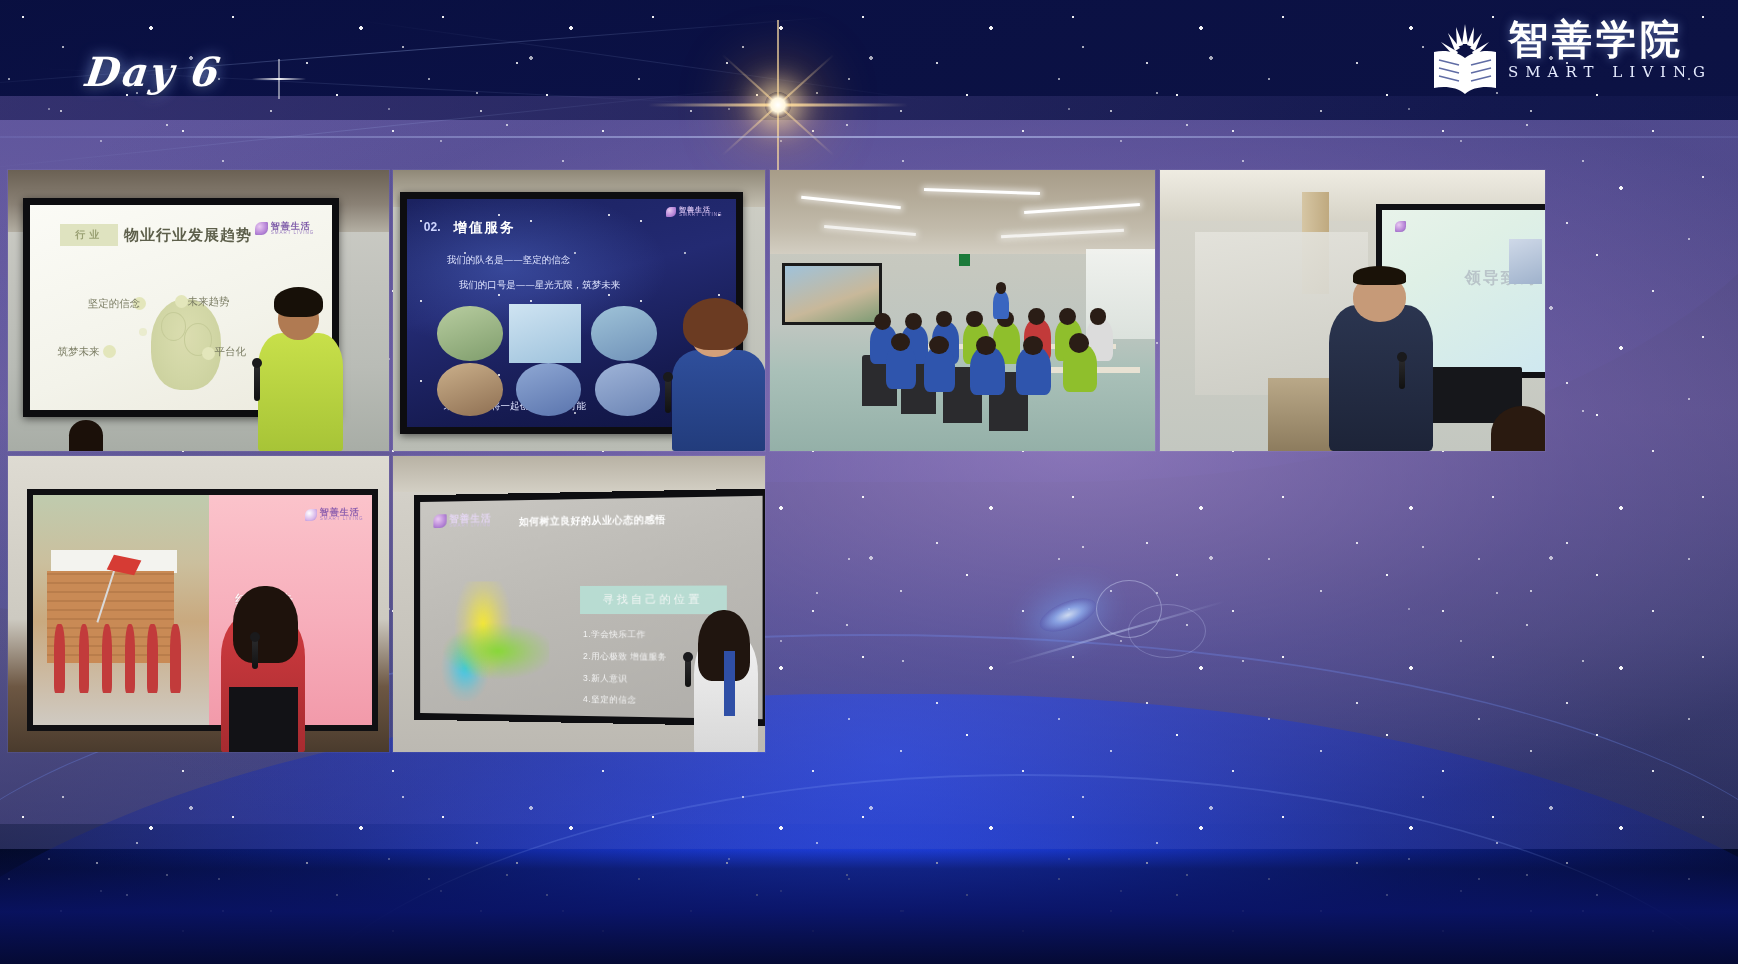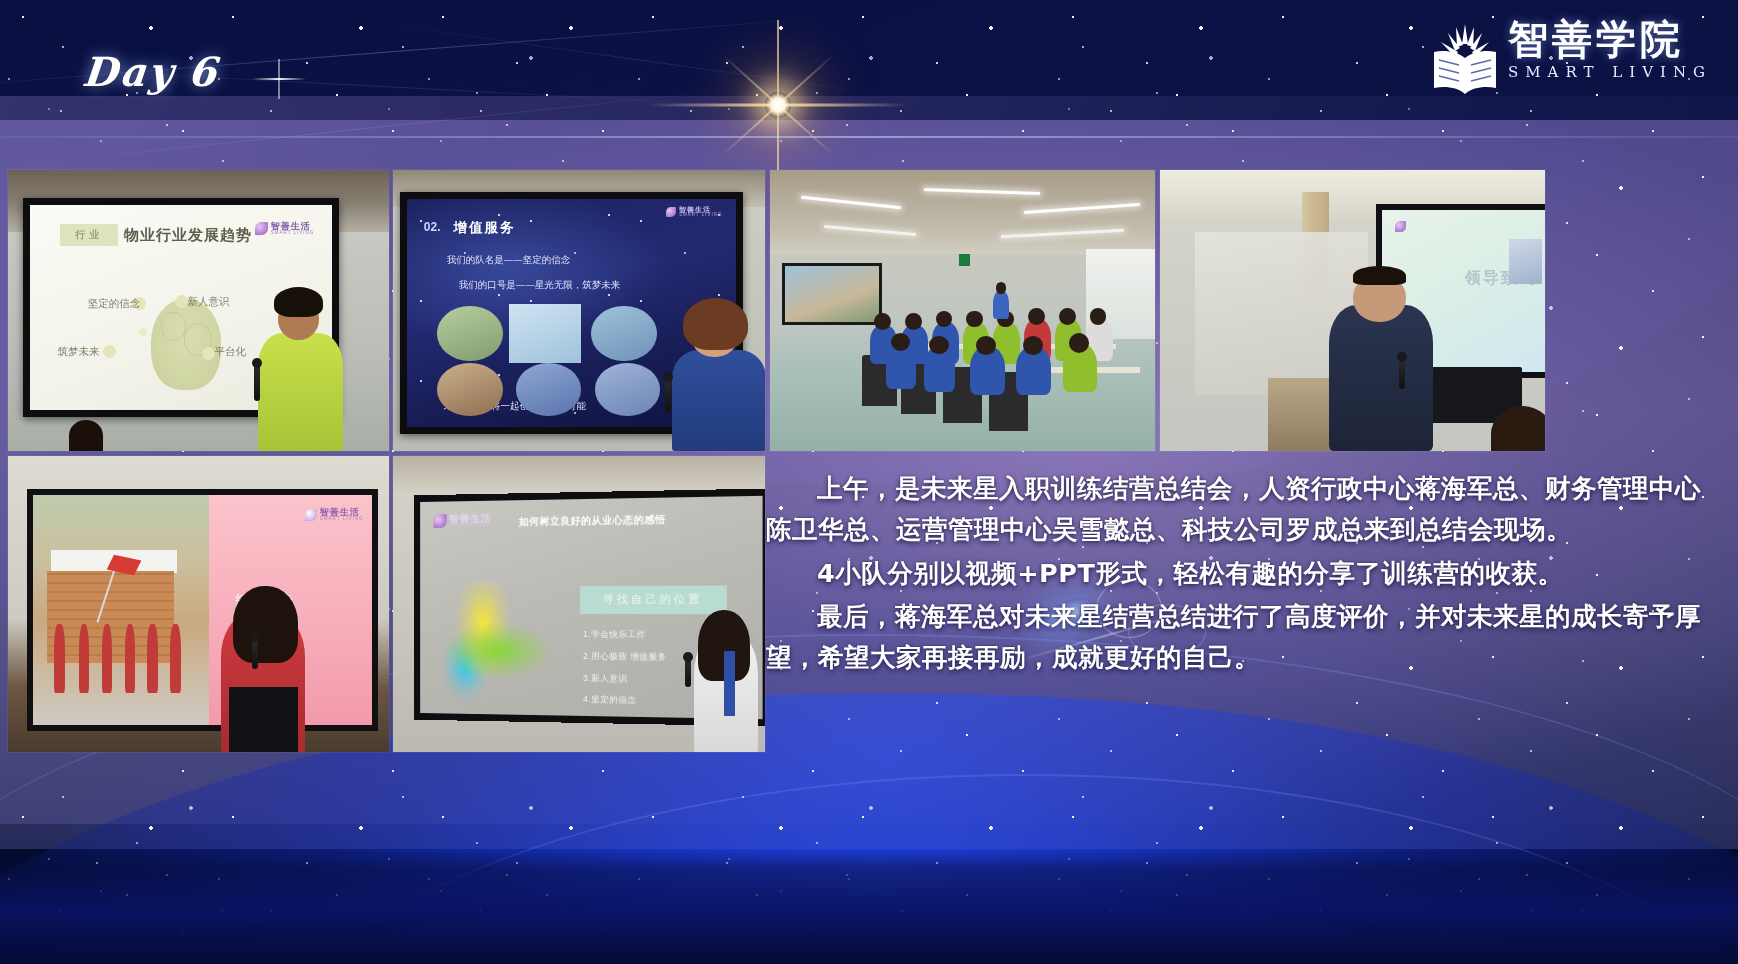--- a/index.html
+++ b/index.html
@@ -437,21 +437,21 @@
                 <i>SMART LIVING</i>
               </span>
             </div>
             <div class="p1-brain"></div>
             <div class="p1-node" style="left:34%;top:45%;"></div>
             <div class="p1-node" style="left:48%;top:44%;"></div>
             <div class="p1-node" style="left:24%;top:68%;"></div>
             <div class="p1-node" style="left:57%;top:69%;"></div>
             <div class="p1-node" style="left:36%;top:60%;width:8px;height:8px;opacity:.6;"></div>
             <div class="p1-lbl" style="left:19%;top:45%;">坚定的信念</div>
-            <div class="p1-lbl" style="left:52%;top:44%;">新人意识</div>
+            <div class="p1-lbl" style="left:52%;top:44%;">未来趋势</div>
             <div class="p1-lbl" style="left:9%;top:68%;">筑梦未来</div>
             <div class="p1-lbl" style="left:61%;top:68%;">平台化</div>
           </div>
         </div>
       </div>
 
       <div class="presenter" style="left:64%;width:26%;height:68%;">
         <div class="pr-body" style="left:6%;width:86%;height:62%;background:linear-gradient(180deg,#c8e04a,#a7c437);"></div>
         <div class="pr-head" style="left:26%;bottom:58%;width:42%;height:22%;background:#b07a52;"></div>
         <div class="pr-hair" style="left:22%;bottom:70%;width:50%;height:16%;background:#171008;"></div>
@@ -644,20 +644,15 @@
       <div class="p6-woman-b"></div>
       <div class="p6-woman-h"></div>
       <div class="p6-hair"></div>
       <div class="p6-lanyard"></div>
       <div class="mic" style="right:20%;bottom:22%;height:28px;"></div>
 
     </div>
 
   </div>
 
-  <div class="copy">
-    <p>上午，是未来星入职训练结营总结会，人资行政中心蒋海军总、财务管理中心陈卫华总、运营管理中心吴雪懿总、科技公司罗成总来到总结会现场。</p>
-    <p>4小队分别以视频+PPT形式，轻松有趣的分享了训练营的收获。</p>
-    <p>最后，蒋海军总对未来星结营总结进行了高度评价，并对未来星的成长寄予厚望，希望大家再接再励，成就更好的自己。</p>
-  </div>
 
   <div class="footer-band"></div>
 </div>
 
 </body></html>

